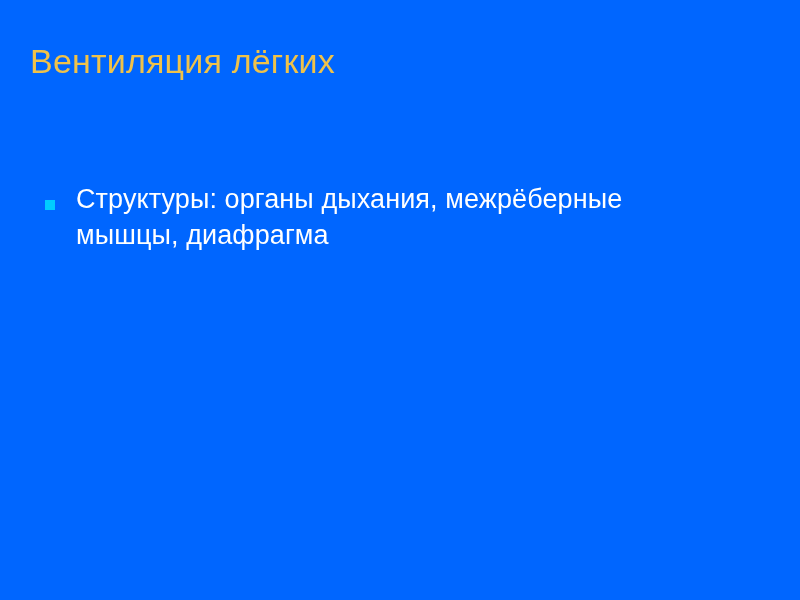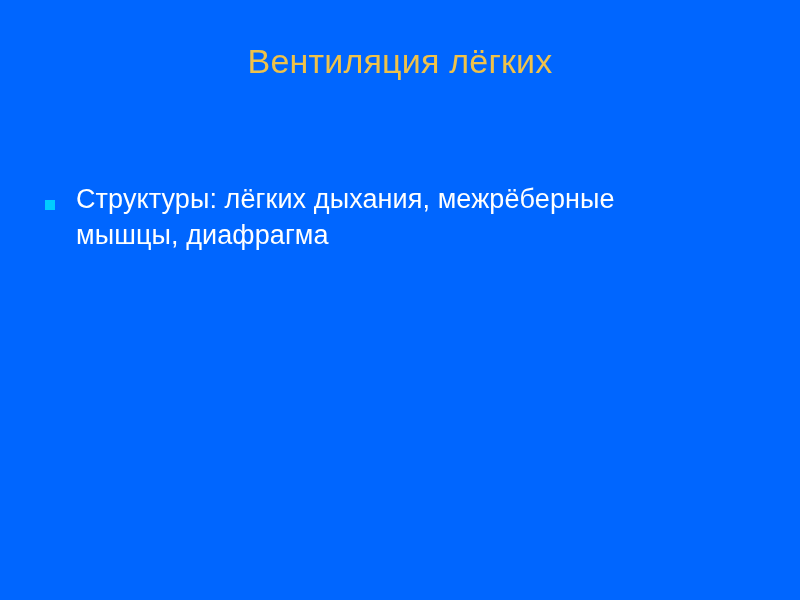--- a/index.html
+++ b/index.html
@@ -23,21 +23,20 @@
     background: #0066ff;
     overflow: hidden;
   }
 
   
   .title-block {
     position: absolute;
     left: 0;
     top: 40px;
     width: 800px;
-    text-align: center;
     padding: 0 30px;
     box-sizing: border-box;
   }
   .title-line {
     display: block;
     color: #efc24a;
     font-size: 34px;
     font-weight: normal;
     line-height: 43px;
     letter-spacing: 0.2px;
@@ -81,17 +80,17 @@
 
 <div class="slide">
 
   <div class="title-block">
     <span class="title-line">Вентиляция лёгких</span>
   </div>
 
   <div class="body-block">
     <div class="bullet-item">
       <span class="bullet-marker"></span>
-      <span class="bullet-text">Структуры: лёгких дыхания, межрёберные мышцы, диафрагма</span>
+      <span class="bullet-text">Структуры: органы дыхания, межрёберные мышцы, диафрагма</span>
     </div>
   </div>
 
 </div>
 
 </body></html>

